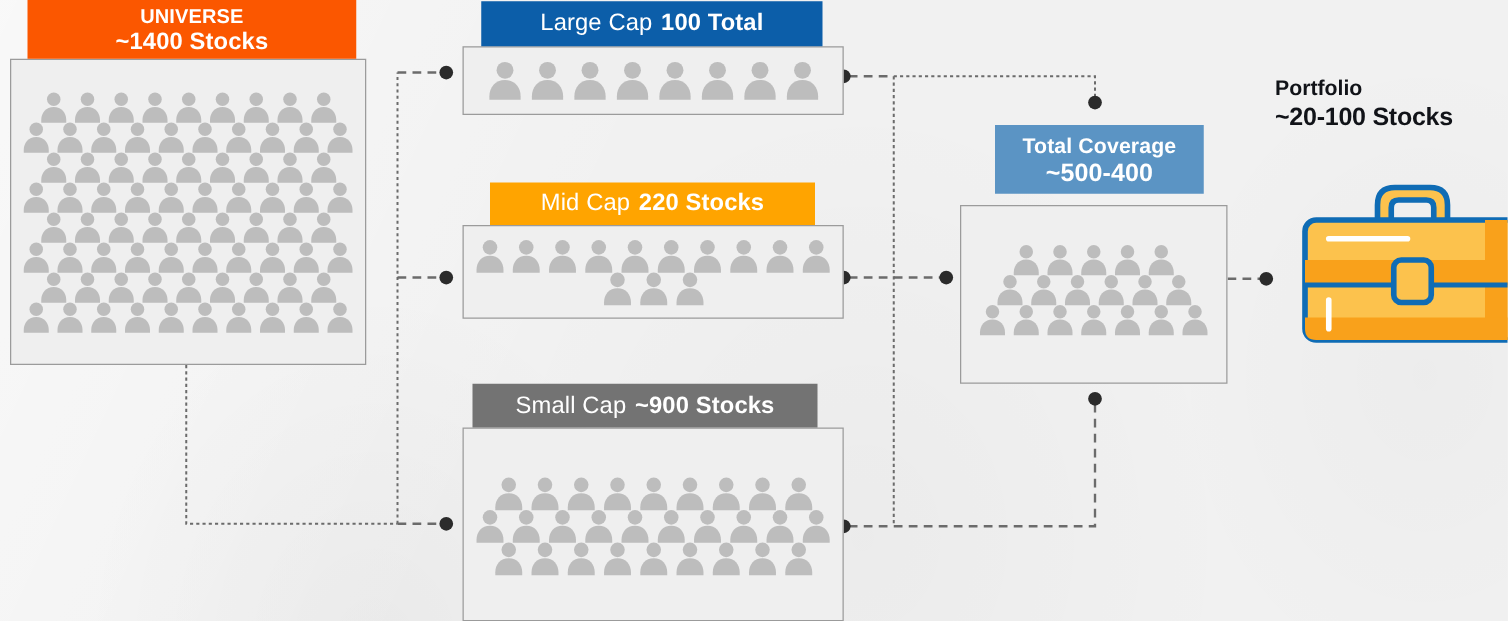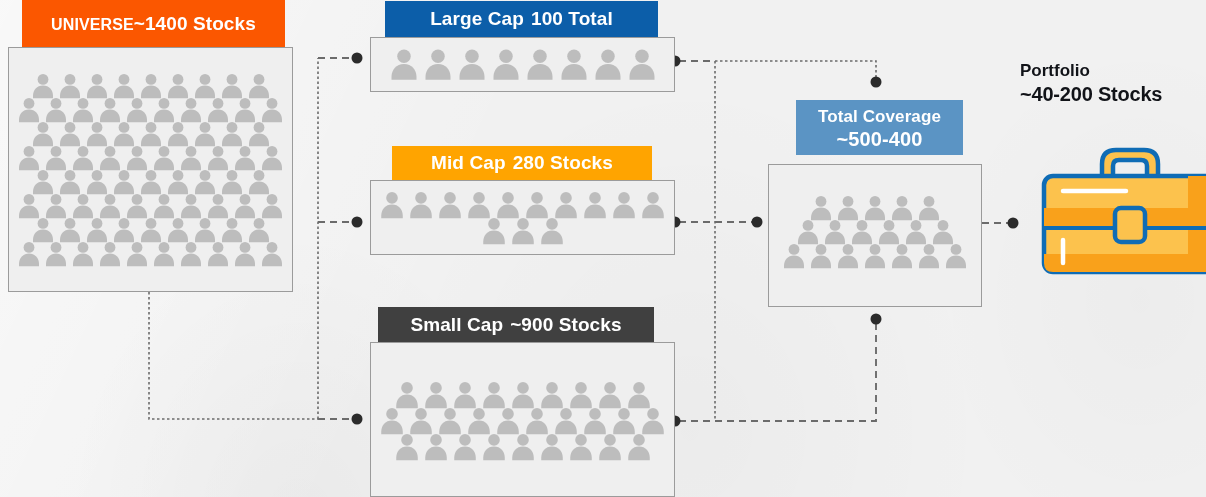--- a/index.html
+++ b/index.html
@@ -45,45 +45,45 @@
   
   .label{
     position:absolute;
     box-sizing:border-box;
     display:flex;align-items:center;justify-content:center;
     gap:7px;
     color:#ffffff;
     white-space:nowrap;
     letter-spacing:.1px;
   }
-  .label .cap{font-weight:700;}
+  .label .cap{font-weight:400;}
   .label .num{font-weight:800;}
 
   
   #universe-label{
     left:22px;top:0;width:263px;height:47px;
     background:#fb5700;
-    flex-direction:row;gap:0;
+    flex-direction:column;gap:0;
     align-items:center;justify-content:center;
     padding-top:1px;
   }
   #universe-label .cap{font-size:16px;font-weight:700;line-height:19px;}
   #universe-label .num{font-size:19px;font-weight:800;line-height:22px;}
 
   #largecap-label{
     left:385px;top:1px;width:273px;height:36px;
     background:#0c5ea9;font-size:19px;
   }
   #midcap-label{
     left:392px;top:146px;width:260px;height:34px;
     background:#ffa400;font-size:19px;text-align:center;
   }
   #smallcap-label{
     left:378px;top:307px;width:276px;height:35px;
-    background:#404040;font-size:19px;
+    background:#737373;font-size:19px;
   }
   #totalcov-label{
     left:796px;top:100px;width:167px;height:55px;
     background:#5b94c4;
     flex-direction:column;gap:0;
     padding-top:2px;
     justify-content:center;
   }
   #totalcov-label .cap{font-size:17px;font-weight:700;line-height:21px;}
   #totalcov-label .num{font-size:20px;font-weight:800;line-height:24px;}
@@ -573,21 +573,21 @@
           </svg>
           <svg viewBox="0 0 24 26" width="26" height="28" class="person">
             <circle cx="12" cy="6.4" r="5.4" fill="#bdbdbd"></circle>
             <path d="M12 12.6 c6.2 0 10 4.6 10 10.4 v2.2 H2 v-2.2 c0 -5.8 3.8 -10.4 10 -10.4 Z" fill="#bdbdbd"></path>
           </svg>
         </div>
       </div>
   </div>
   <div class="label" id="midcap-label">
     <span class="cap">Mid Cap</span>
-    <span class="num">280 Stocks</span>
+    <span class="num">220 Stocks</span>
   </div>
 
   <div class="groupbox" id="smallcap-box" style="left:370px;top:342px;width:305px;height:155px;">
     <div class="peoplewrap" style="top:28px;height:100px;">
         <div class="prow" style="gap: 3px; margin-top: 0px;">
           <svg viewBox="0 0 24 26" width="26" height="28" class="person">
             <circle cx="12" cy="6.4" r="5.4" fill="#bdbdbd"></circle>
             <path d="M12 12.6 c6.2 0 10 4.6 10 10.4 v2.2 H2 v-2.2 c0 -5.8 3.8 -10.4 10 -10.4 Z" fill="#bdbdbd"></path>
           </svg>
           <svg viewBox="0 0 24 26" width="26" height="28" class="person">
@@ -792,21 +792,21 @@
         </div>
       </div>
   </div>
   <div class="label" id="totalcov-label">
     <span class="cap">Total Coverage</span>
     <span class="num">~500-400</span>
   </div>
 
   <div id="portfolio-label">
     <span class="cap">Portfolio</span>
-    <span class="num">~40-200 Stocks</span>
+    <span class="num">~20-100 Stocks</span>
   </div>
 
   <svg id="portfolio-icon" viewBox="0 0 200 148" xmlns="http://www.w3.org/2000/svg">
 
     <path d="M72 34 q0 -14 14 -14 h28 q14 0 14 14 v14 h-11 V36 q0 -6 -6 -6 H89 q-6 0 -6 6 v12 H72 Z" fill="#fcc24d" stroke="#0f6cb5" stroke-width="4.5" stroke-linejoin="round"></path>
 
     <rect x="14" y="46" width="172" height="96" rx="9" fill="#fcc24d" stroke="#0f6cb5" stroke-width="4.5"></rect>
 
     <path d="M158 46 h19 q9 0 9 9 v78 q0 9 -9 9 h-19 Z" fill="#f9a11b"></path>
 

